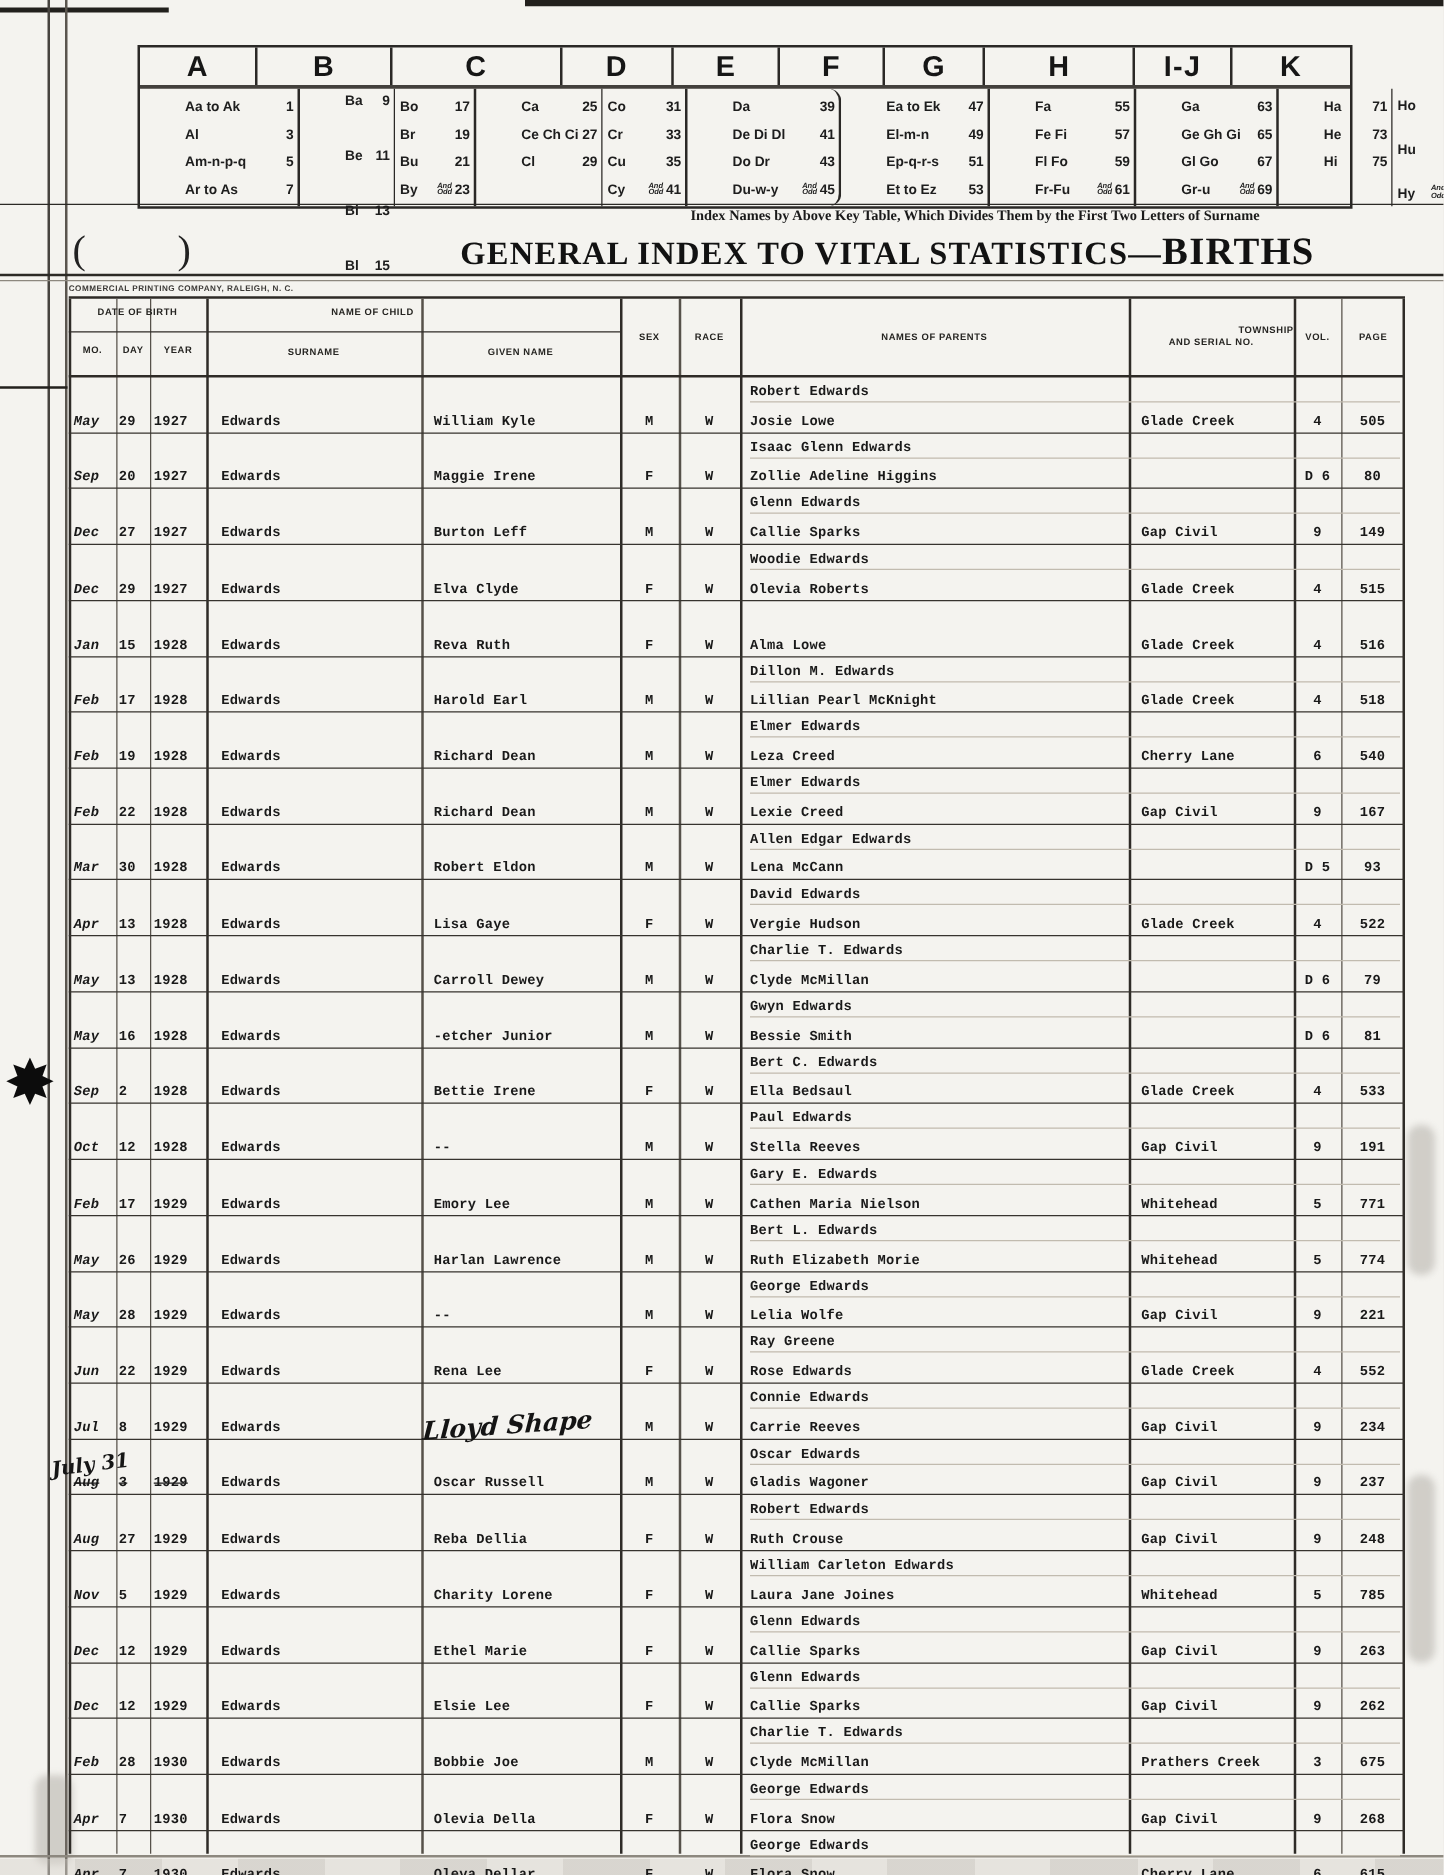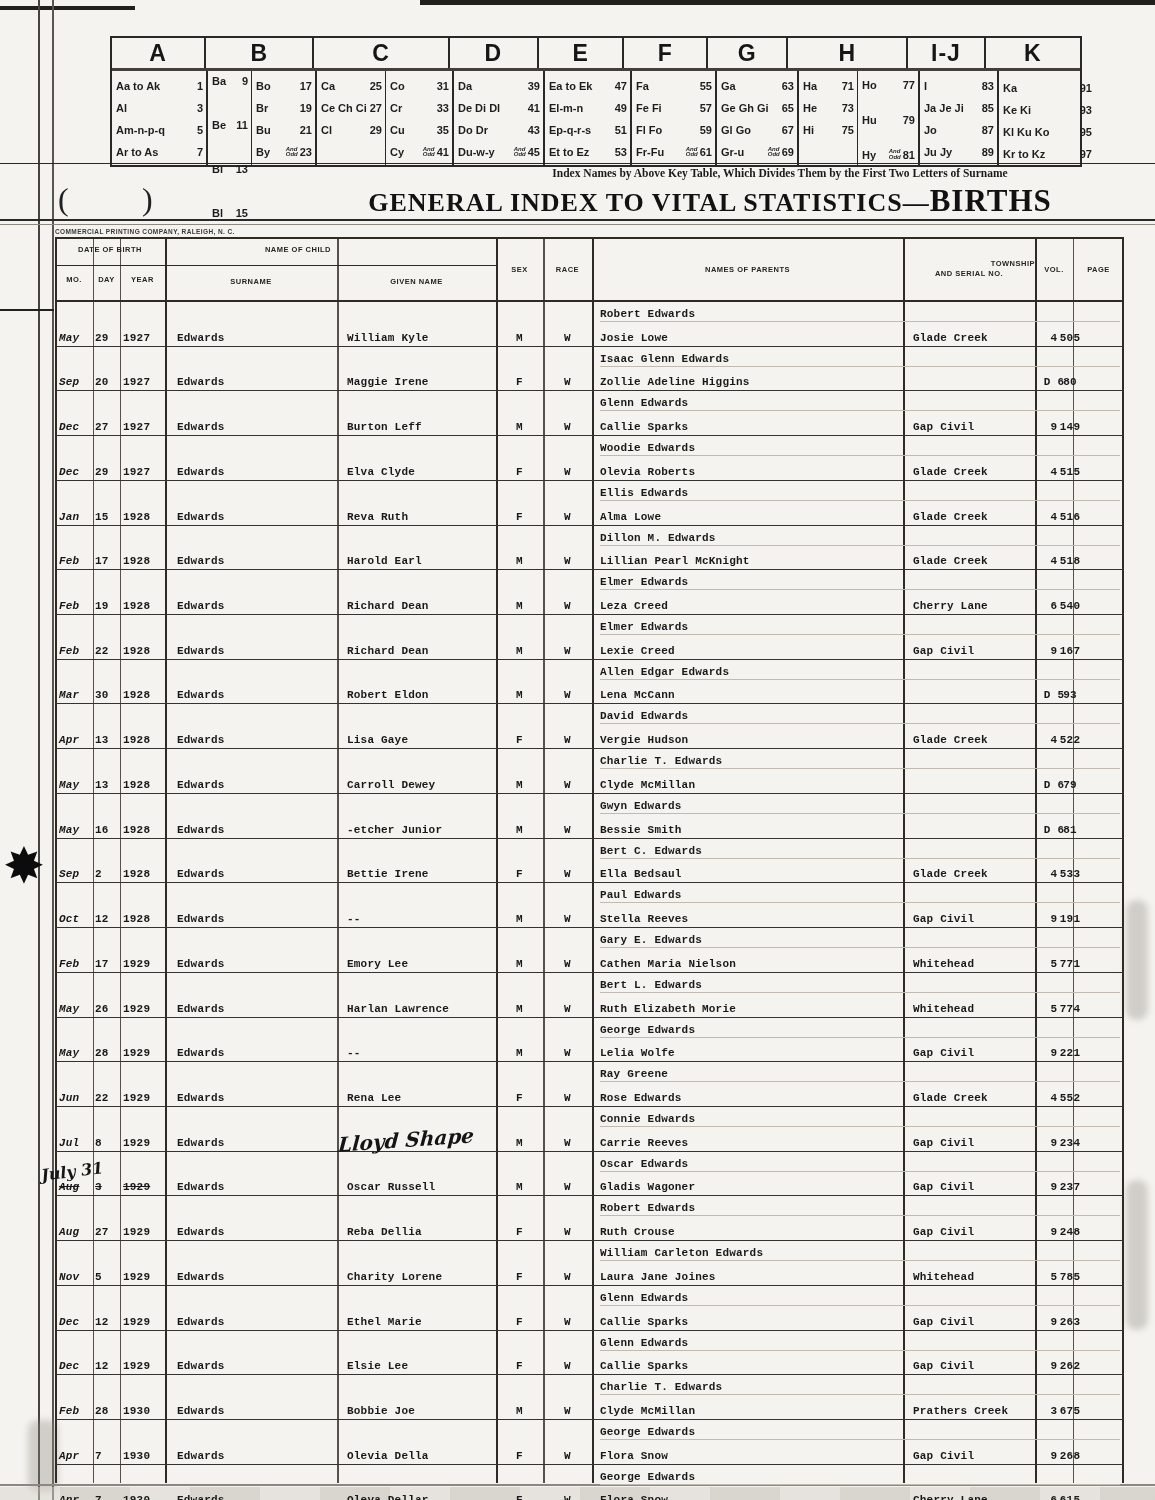--- a/index.html
+++ b/index.html
@@ -10,21 +10,21 @@
   .smudge{position:absolute;background:#8f8a82;opacity:.35;filter:blur(3px);border-radius:10px;}
   .bottom-band{position:absolute;left:0;top:1487px;width:1155px;height:13px;opacity:.5;
      background:repeating-linear-gradient(90deg,#d8d4cd 0 60px,#bdb8b0 60px 130px);}
   
   .key-table{position:absolute;left:110px;top:36px;width:968px;border:2px solid #2a2826;background:transparent;}
   .key-letters{display:flex;height:30px;border-bottom:3px solid #43403c;}
   .key-letter{display:flex;align-items:center;justify-content:center;
       font-weight:bold;font-size:23px;letter-spacing:1px;color:#161616;border-right:2px solid #2a2826;}
   .key-letter:last-child{border-right:none;}
   .key-body{display:flex;height:94px;}
-  .key-group{display:flex;border-right:2px solid #2a2826;}
+  .key-group{display:flex;border-right:2px solid #2a2826;padding-left:32px;}
   .key-group:last-child{border-right:none;align-items:flex-end;}
   .key-col{display:flex;flex-direction:column;justify-content:flex-start;padding-top:4px;border-right:1.5px solid #2a2826;}
   .key-col:last-child{border-right:none;}
   .key-entry{display:flex;align-items:center;justify-content:space-between;height:22px;padding:0 3px 0 4px;
       font-weight:bold;font-size:11px;color:#1d1d1d;white-space:nowrap;}
   .key-entry .rgt{display:flex;align-items:center;gap:2px;}
   .key-entry .ao{display:inline-flex;flex-direction:column;font-size:6px;line-height:5.5px;font-weight:bold;}
   
   .subtitle{position:absolute;left:430px;top:167px;width:700px;text-align:center;
       font-family:"Liberation Serif",serif;font-weight:bold;font-size:11.5px;color:#1a1a1a;}
@@ -48,21 +48,21 @@
   .tbody{position:absolute;top:63px;left:0;width:1069px;}
   .row{position:relative;height:43.72px;border-bottom:1.8px solid #36332e;}
   .typed{font-family:"Liberation Mono","DejaVu Sans Mono",monospace;font-weight:bold;
       font-size:11px;letter-spacing:.2px;color:#191919;white-space:nowrap;}
   .c{position:absolute;bottom:2px;}
   .mo{left:4px;width:34px;font-style:italic;} .day{left:40px;width:26px;} .year{left:68px;width:42px;}
   .surname{left:122px;} .given{left:292px;}
   .sex{left:441px;width:47px;text-align:center;} .race{left:488px;width:49px;text-align:center;}
   .mother{left:545px;width:300px;}
   .township{left:858px;width:120px;} .vol{left:980px;width:38px;text-align:center;}
-  .pagecell{left:990px;width:50px;text-align:center;}
+  .pagecell{left:1018px;width:50px;text-align:center;}
   .father-line{position:absolute;top:1px;left:545px;width:520px;height:18px;border-bottom:1px solid #c1bbaf;}
   .father-line .typed{position:absolute;bottom:1px;left:0;}
   .struck .mo,.struck .day,.struck .year{text-decoration:line-through;}
   .hw-date{position:absolute;left:-14px;bottom:14px;transform:rotate(-7deg);
       font-family:"DejaVu Serif",serif;font-style:italic;font-weight:bold;font-size:16px;color:#161616;}
   .given-script{position:absolute;left:283px;bottom:-1px;transform:rotate(-4deg) skewX(-8deg);
       font-family:"DejaVu Serif",serif;font-style:italic;font-weight:bold;font-size:20px;color:#141414;}
   .star{position:absolute;left:-52px;bottom:-6px;font-size:50px;line-height:44px;color:#0c0c0c;
       font-family:"DejaVu Sans",sans-serif;}
 </style>
@@ -226,21 +226,21 @@
               <span class="rgt">
                 <span class="ao">
                   <i>And</i>
                   <i>Odd</i>
                 </span>
                 <span>41</span>
               </span>
             </div>
           </div>
         </div>
-        <div class="key-group" style="width: 89px;">
+        <div class="key-group" style="width: 89px; border-radius: 10px;">
           <div class="key-col" style="width: 89px;">
             <div class="key-entry">
               <span>Da</span>
               <span class="rgt">
                 <span>39</span>
               </span>
             </div>
             <div class="key-entry">
               <span>De Di Dl</span>
               <span class="rgt">
@@ -580,23 +580,20 @@
   </div>
 
   <div class="row">
     <div class="c mo typed">Jan</div>
     <div class="c day typed">15</div>
     <div class="c year typed">1928</div>
     <div class="c surname typed">Edwards</div>
     <div class="c given typed">Reva Ruth</div>
     <div class="c sex typed">F</div>
     <div class="c race typed">W</div>
-    <div class="father-line">
-      <span class="typed">Ellis Edwards</span>
-    </div>
     <div class="c mother typed">Alma Lowe</div>
     <div class="c township typed">Glade Creek</div>
     <div class="c vol typed">4</div>
     <div class="c pagecell typed">516</div>
   </div>
 
   <div class="row">
     <div class="c mo typed">Feb</div>
     <div class="c day typed">17</div>
     <div class="c year typed">1928</div>

